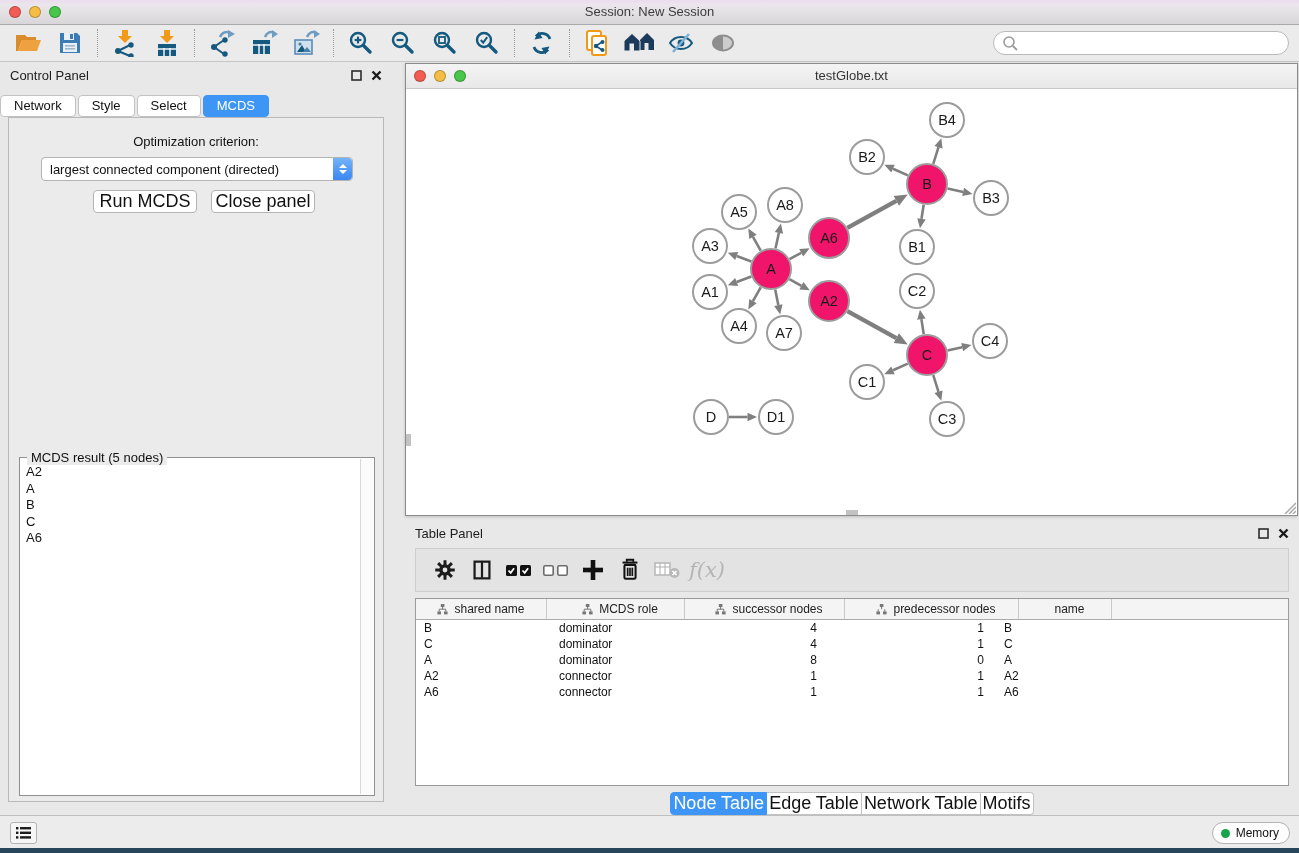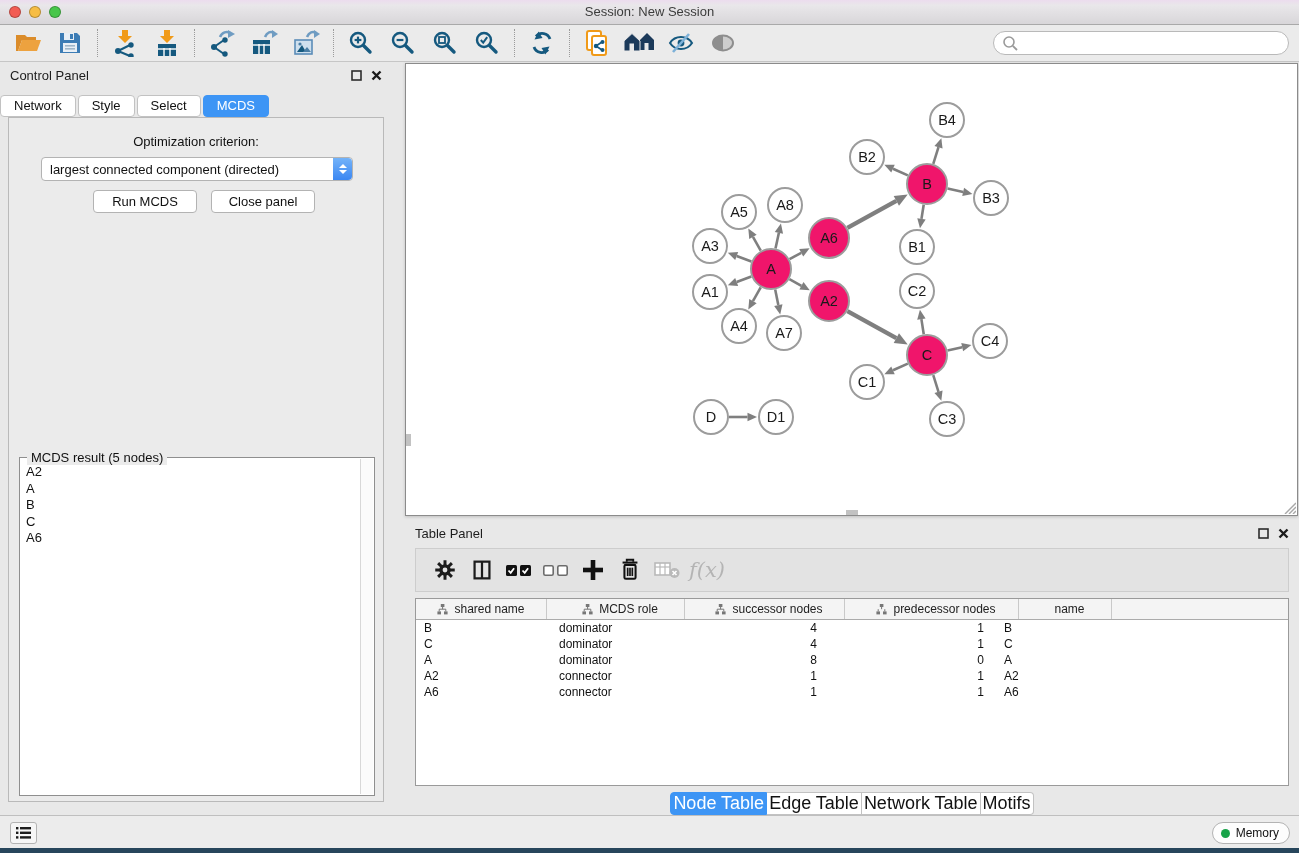--- a/index.html
+++ b/index.html
@@ -41,21 +41,21 @@
   #opt-label { position:absolute; top:16px; width:100%; text-align:center; font-size:13px; color:#111; }
   #opt-select { position:absolute; top:39px; left:32px; width:312px; height:24px; background:#fff;
     border:1px solid #b3b3b3; border-radius:4px; display:flex; align-items:center;gap:44px; }
   #opt-select .sel-text { flex:1; font-size:13px; padding:0 8px; color:#111; white-space:nowrap; overflow:hidden; }
   #opt-select .stepper { width:19px; height:22px; margin-right:0px; border-radius:0 4px 4px 0;
     background:linear-gradient(180deg,#74b3f9 0%,#3b87f2 100%); display:flex; flex-direction:column;
     align-items:center; justify-content:center; gap:2px; }
   .chev { width:0; height:0; border-left:4px solid transparent; border-right:4px solid transparent; }
   .chev.up { border-bottom:4px solid #fff; } .chev.down { border-top:4px solid #fff; }
   .cp-btn { position:absolute; top:72px; height:23px; background:#fff; border:1px solid #b3b3b3;
-    border-radius:4px; font-size:13px; color:#111; display:flex; align-items:center; justify-content:center; }
+    border-radius:4px; font-size:18px; color:#111; display:flex; align-items:center; justify-content:center; }
   #run-btn { left:84px; width:104px; }
   #closepanel-btn { left:202px; width:104px; }
   #result-box { position:absolute; left:10px; top:339px; width:356px; height:339px;
     border:1px solid #8f8f8f; background:#fff; }
   #result-legend { position:absolute; left:7px; top:-8px; background:#ebebeb; padding:0 4px; font-size:13px; color:#111; }
   #result-list { position:absolute; left:1px; top:4px; right:15px; bottom:1px; overflow:hidden;
     font-size:13px; color:#111; padding:2px 5px; line-height:16.5px; }
   #result-scroll { position:absolute; top:1px; right:1px; width:13px; bottom:1px; background:#fbfbfb; border-left:1px solid #d8d8d8; }
 
   
@@ -324,20 +324,28 @@
         <div>B</div>
         <div>C</div>
         <div>A6</div>
       </div>
       <div id="result-scroll"></div>
     </div>
   </div>
 </div>
 
 <div id="net-window" class="abs">
+  <div id="net-titlebar">
+    <div class="lights">
+      <div class="light red"></div>
+      <div class="light yellow"></div>
+      <div class="light green"></div>
+    </div>
+    <div class="title">testGlobe.txt</div>
+  </div>
   <div id="net-canvas">
     <svg width="891" height="426" viewBox="406 89 891 426">
         <line x1="751.3503569857304" y1="276.4088817922656" x2="736.667372662223" y2="281.945088996211" stroke="#7f7f7f" stroke-width="2.6"></line>
         <polygon points="727.778248441482,285.29672599747397 735.1679561090264,277.96837552903736 738.1667892154196,285.9218024633846" fill="#7f7f7f"></polygon>
         <line x1="751.3503569857304" y1="261.5911182077344" x2="736.667372662223" y2="256.054911003789" stroke="#7f7f7f" stroke-width="2.6"></line>
         <polygon points="727.778248441482,252.70327400252603 738.1667892154196,252.0781975366154 735.1679561090264,260.03162447096264" fill="#7f7f7f"></polygon>
         <line x1="760.7197701091396" y1="287.31165949309514" x2="752.9517405661677" y2="301.1484621165138" stroke="#7f7f7f" stroke-width="2.6"></line>
         <polygon points="748.3011603774452,309.4323080776759 749.2458094782794,299.06793940050636 756.657671654056,303.2289848325213" fill="#7f7f7f"></polygon>
         <line x1="760.7197701091396" y1="250.6883405069049" x2="752.9517405661677" y2="236.85153788348623" stroke="#7f7f7f" stroke-width="2.6"></line>
         <polygon points="748.3011603774452,228.56769192232414 756.657671654056,234.77101516747877 749.2458094782794,238.9320605994937" fill="#7f7f7f"></polygon>

